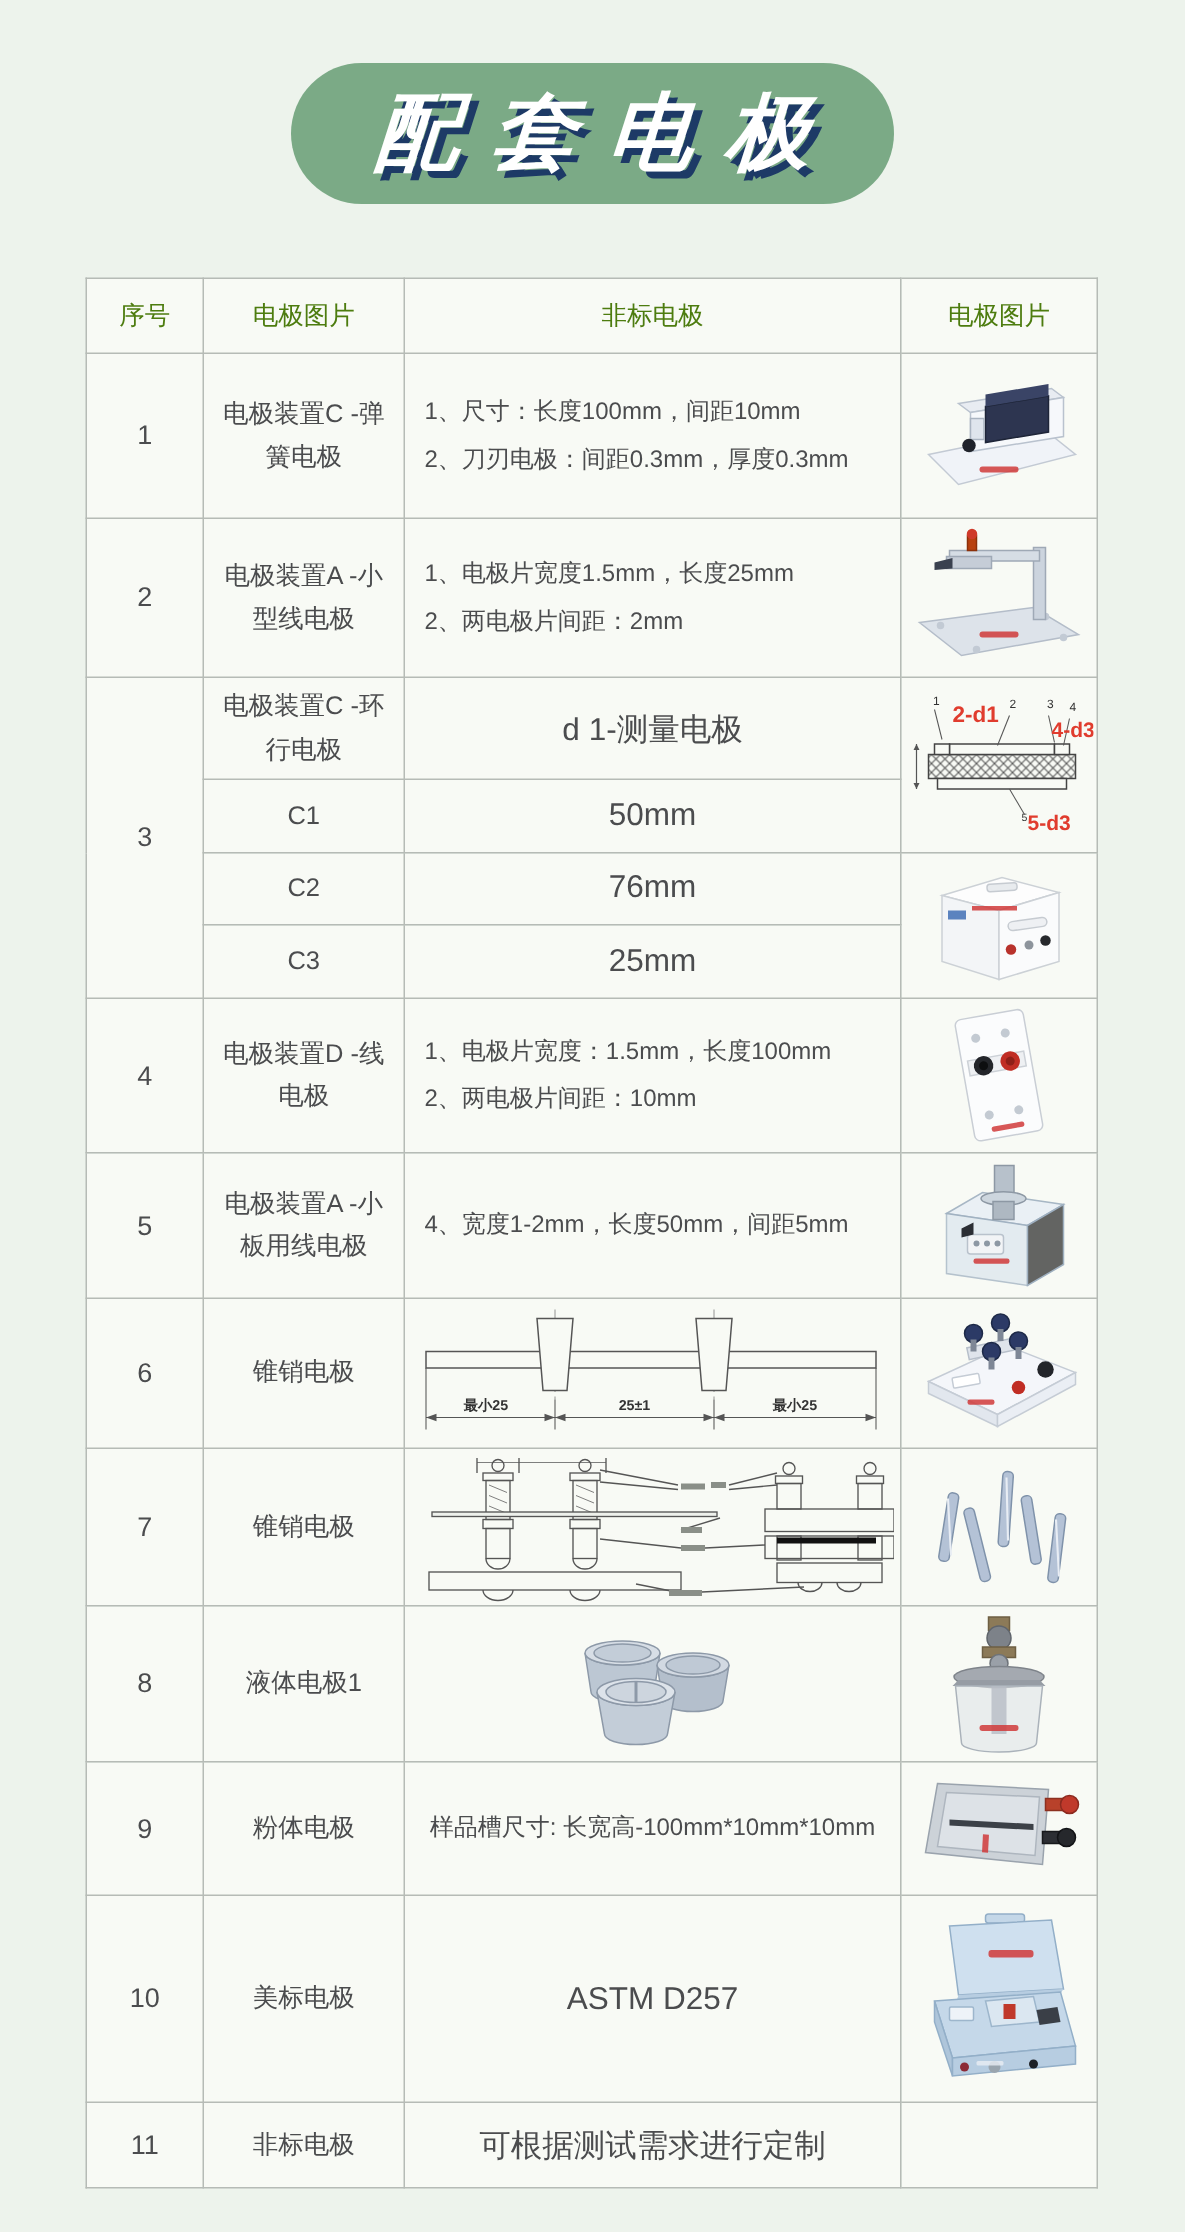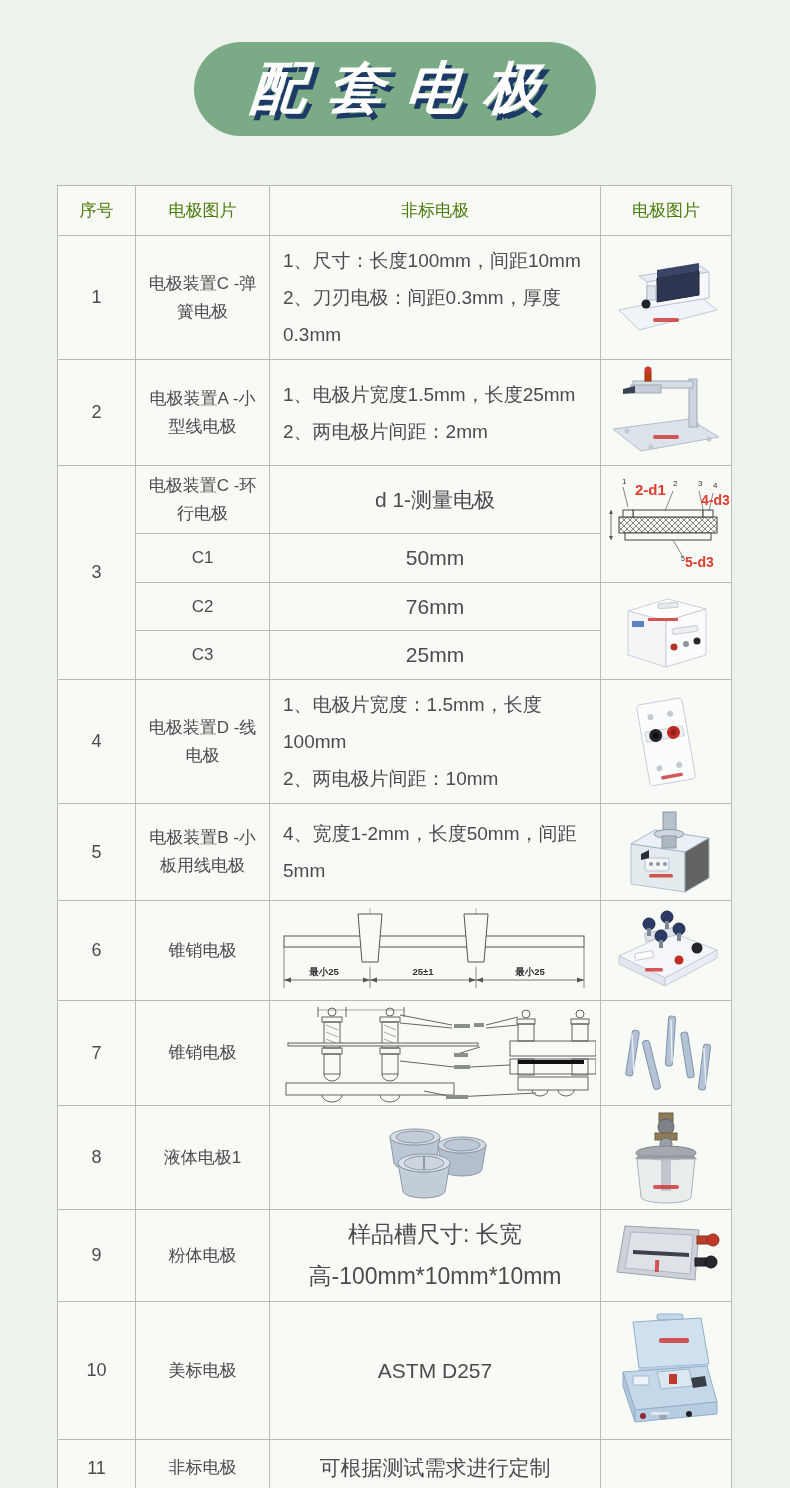--- a/index.html
+++ b/index.html
@@ -40,25 +40,25 @@
     background:#f8faf5;
     vertical-align:middle;
     text-align:center;
     padding:0;
     overflow:hidden;
   }
   th{font-size:17px;font-weight:400;height:49px;color:#4d7c0f;}
   .no{font-size:18px;}
   .nm{font-size:17px;line-height:1.65;padding:4px 6px;}
   .plist{
-    text-align:left;font-size:19px;line-height:1.95;
+    text-align:left;font-size:16px;line-height:1.95;
     padding:6px 6px 6px 13px;
   }
   .pcenter{font-size:21px;}
-  .p9{font-size:23px;line-height:1.8;padding:4px 10px;}
+  .p9{font-size:16px;line-height:1.8;padding:4px 10px;}
   .imgcell{padding:2px;}
   svg{display:block;margin:0 auto;}
   .redcap{fill:#d03a3a;opacity:.85;}
   text{font-family:"Liberation Sans","DejaVu Sans",sans-serif;}
 </style>
 </head>
 <body>
 
 <div class="badge">
   <div class="t">配套电极</div>
@@ -208,21 +208,21 @@
           <circle cx="70" cy="41" r="6.5" fill="#c02d24"></circle>
               <circle cx="70" cy="41" r="3" fill="#8f1f18"></circle>
           <rect x="50" y="82" width="22" height="3.5" rx="1.5" class="redcap"></rect>
         </g>
       </svg>
     </td>
   </tr>
 
   <tr style="height:95px">
     <td class="no">5</td>
-    <td class="nm">电极装置B -小板用线电极</td>
+    <td class="nm">电极装置A -小板用线电极</td>
     <td class="plist">
       <div>4、宽度1-2mm，长度50mm，间距5mm</div>
     </td>
     <td class="imgcell">
       <svg width="122" height="92" viewBox="0 0 122 92">
         <polygon points="26,38 50,24 104,32 80,46" fill="#e9eff5" stroke="#9fb0c0" opacity="0.9"></polygon>
         <polygon points="26,38 80,46 80,86 26,78" fill="#dce6ee" stroke="#9fb0c0" opacity="0.75"></polygon>
         <polygon points="80,46 104,32 104,72 80,86" fill="#d2deе8" fill-opacity="0.6" stroke="#9fb0c0"></polygon>
         <rect x="58" y="6" width="13" height="20" fill="#b7c1cb" stroke="#8d98a4"></rect>
         <ellipse cx="64" cy="28" rx="15" ry="4.5" fill="#cdd6de" stroke="#8d98a4"></ellipse>

